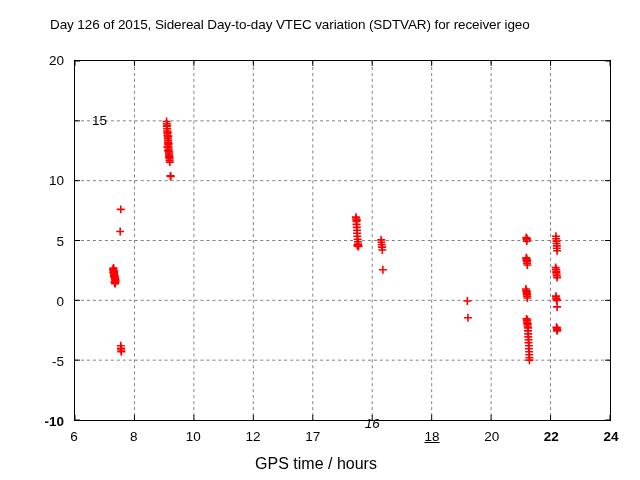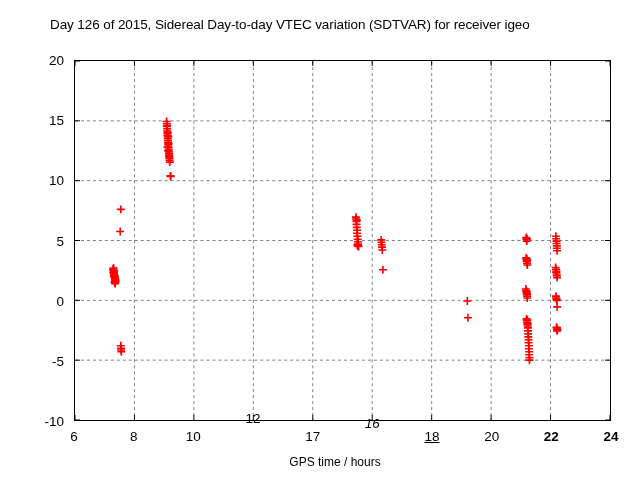--- a/index.html
+++ b/index.html
@@ -65,23 +65,23 @@
     position: absolute;
     left: -12px;
     top: 240px;
     font-size: 13.5px;
     transform-origin: 0 0;
     transform: rotate(-90deg);
     white-space: nowrap;
   }
   #xlabel {
     position: absolute;
-    left: 335px;
+    left: 316px;
     top: 455px;
-    font-size: 12px;
+    font-size: 16px;
     transform: translateX(-50%);
     white-space: nowrap;
   }
 </style>
 </head>
 <body>
 
 <div id="figure">
 
   <div id="plot-title">Day 126 of 2015, Sidereal Day-to-day VTEC variation (SDTVAR) for receiver igeo</div>
@@ -285,31 +285,31 @@
           <path d="M479.29999999999995,267.7416666666667H487.29999999999995M483.29999999999995,263.7416666666667V271.7416666666667"></path>
           <path d="M479.59833333333336,269.5466666666667H487.59833333333336M483.59833333333336,265.5466666666667V273.5466666666667"></path>
           <path d="M479.89666666666665,271.3516666666667H487.89666666666665M483.89666666666665,267.3516666666667V275.3516666666667"></path>
           <path d="M480.19500000000005,270.1483333333333H488.19500000000005M484.19500000000005,266.1483333333333V274.1483333333333"></path>
           <path d="M479.59833333333336,268.34333333333336H487.59833333333336M483.59833333333336,264.34333333333336V272.34333333333336"></path>
         </g>
       </svg>
   </div>
 
   <div id="tick-labels">
-      <div class="ytick-label" style="top: 421px; left: 0px; width: 64px;">-10</div>
+      <div class="ytick-label" style="top: 421px; left: 0px; width: 64px; font-weight: bold;">-10</div>
       <div class="ytick-label" style="top: 360.833px; left: 0px; width: 64px;">-5</div>
       <div class="ytick-label" style="top: 300.667px; left: 0px; width: 64px;">0</div>
       <div class="ytick-label" style="top: 240.5px; left: 0px; width: 64px;">5</div>
       <div class="ytick-label" style="top: 180.333px; left: 0px; width: 64px;">10</div>
-      <div class="ytick-label" style="top: 120.167px; left: 0px; width: 64px;">15</div>
+      <div class="ytick-label" style="top: 120.167px; left: 0px; width: 64px; padding-left: 43px;">15</div>
       <div class="ytick-label" style="top: 60px; left: 0px; width: 64px;">20</div>
       <div class="xtick-label" style="left: 74px; top: 429px;">6</div>
       <div class="xtick-label" style="left: 133.667px; top: 429px;">8</div>
       <div class="xtick-label" style="left: 193.333px; top: 429px;">10</div>
-      <div class="xtick-label" style="left: 253px; top: 411px;">12</div>
+      <div class="xtick-label" style="left: 253px; top: 429px;">12</div>
       <div class="xtick-label" style="left: 312.667px; top: 429px;">17</div>
       <div class="xtick-label" style="left: 372.333px; top: 416px; font-style: italic;">16</div>
       <div class="xtick-label" style="left: 432px; top: 429px; text-decoration: underline;">18</div>
       <div class="xtick-label" style="left: 491.667px; top: 429px;">20</div>
       <div class="xtick-label" style="left: 551.333px; top: 429px; font-weight: bold;">22</div>
       <div class="xtick-label" style="left: 611px; top: 429px; font-weight: bold;">24</div>
     </div>
 
   <div id="ylabel">SDTVAR / TECUs</div>
   <div id="xlabel">GPS time / hours</div>

